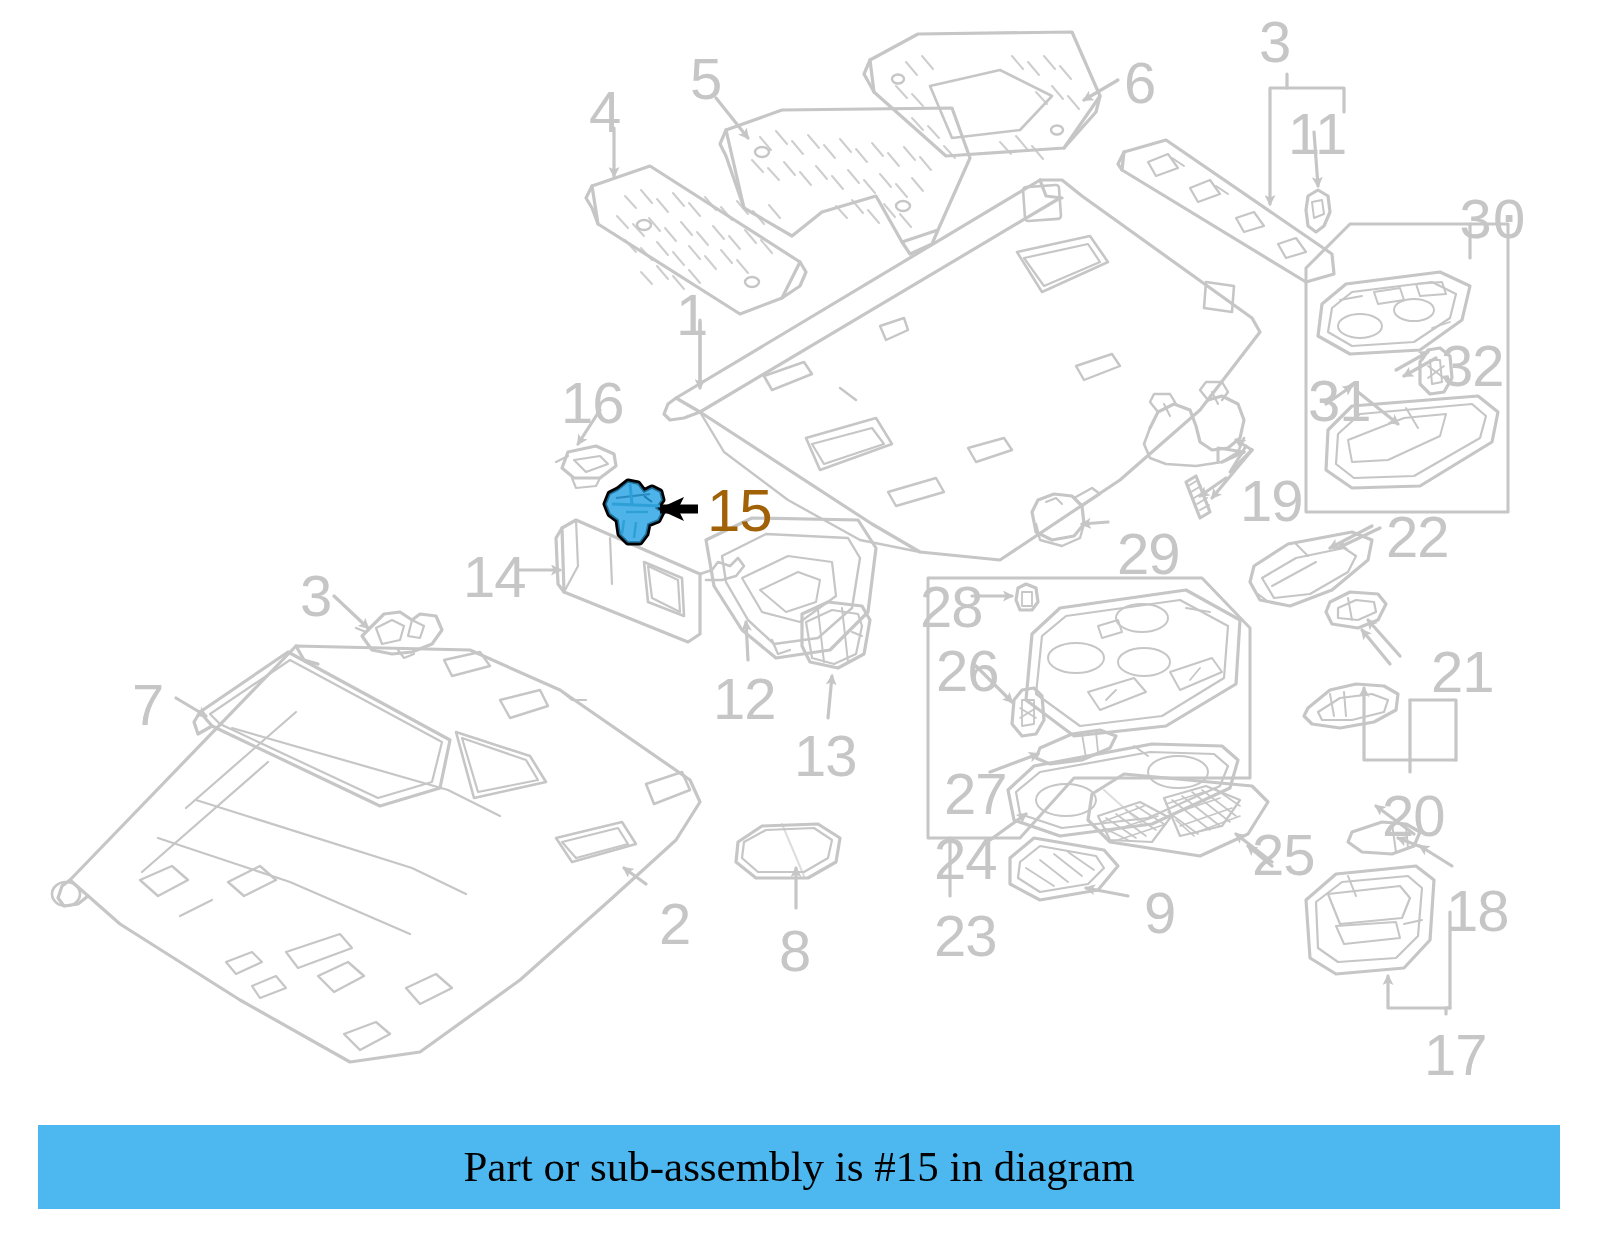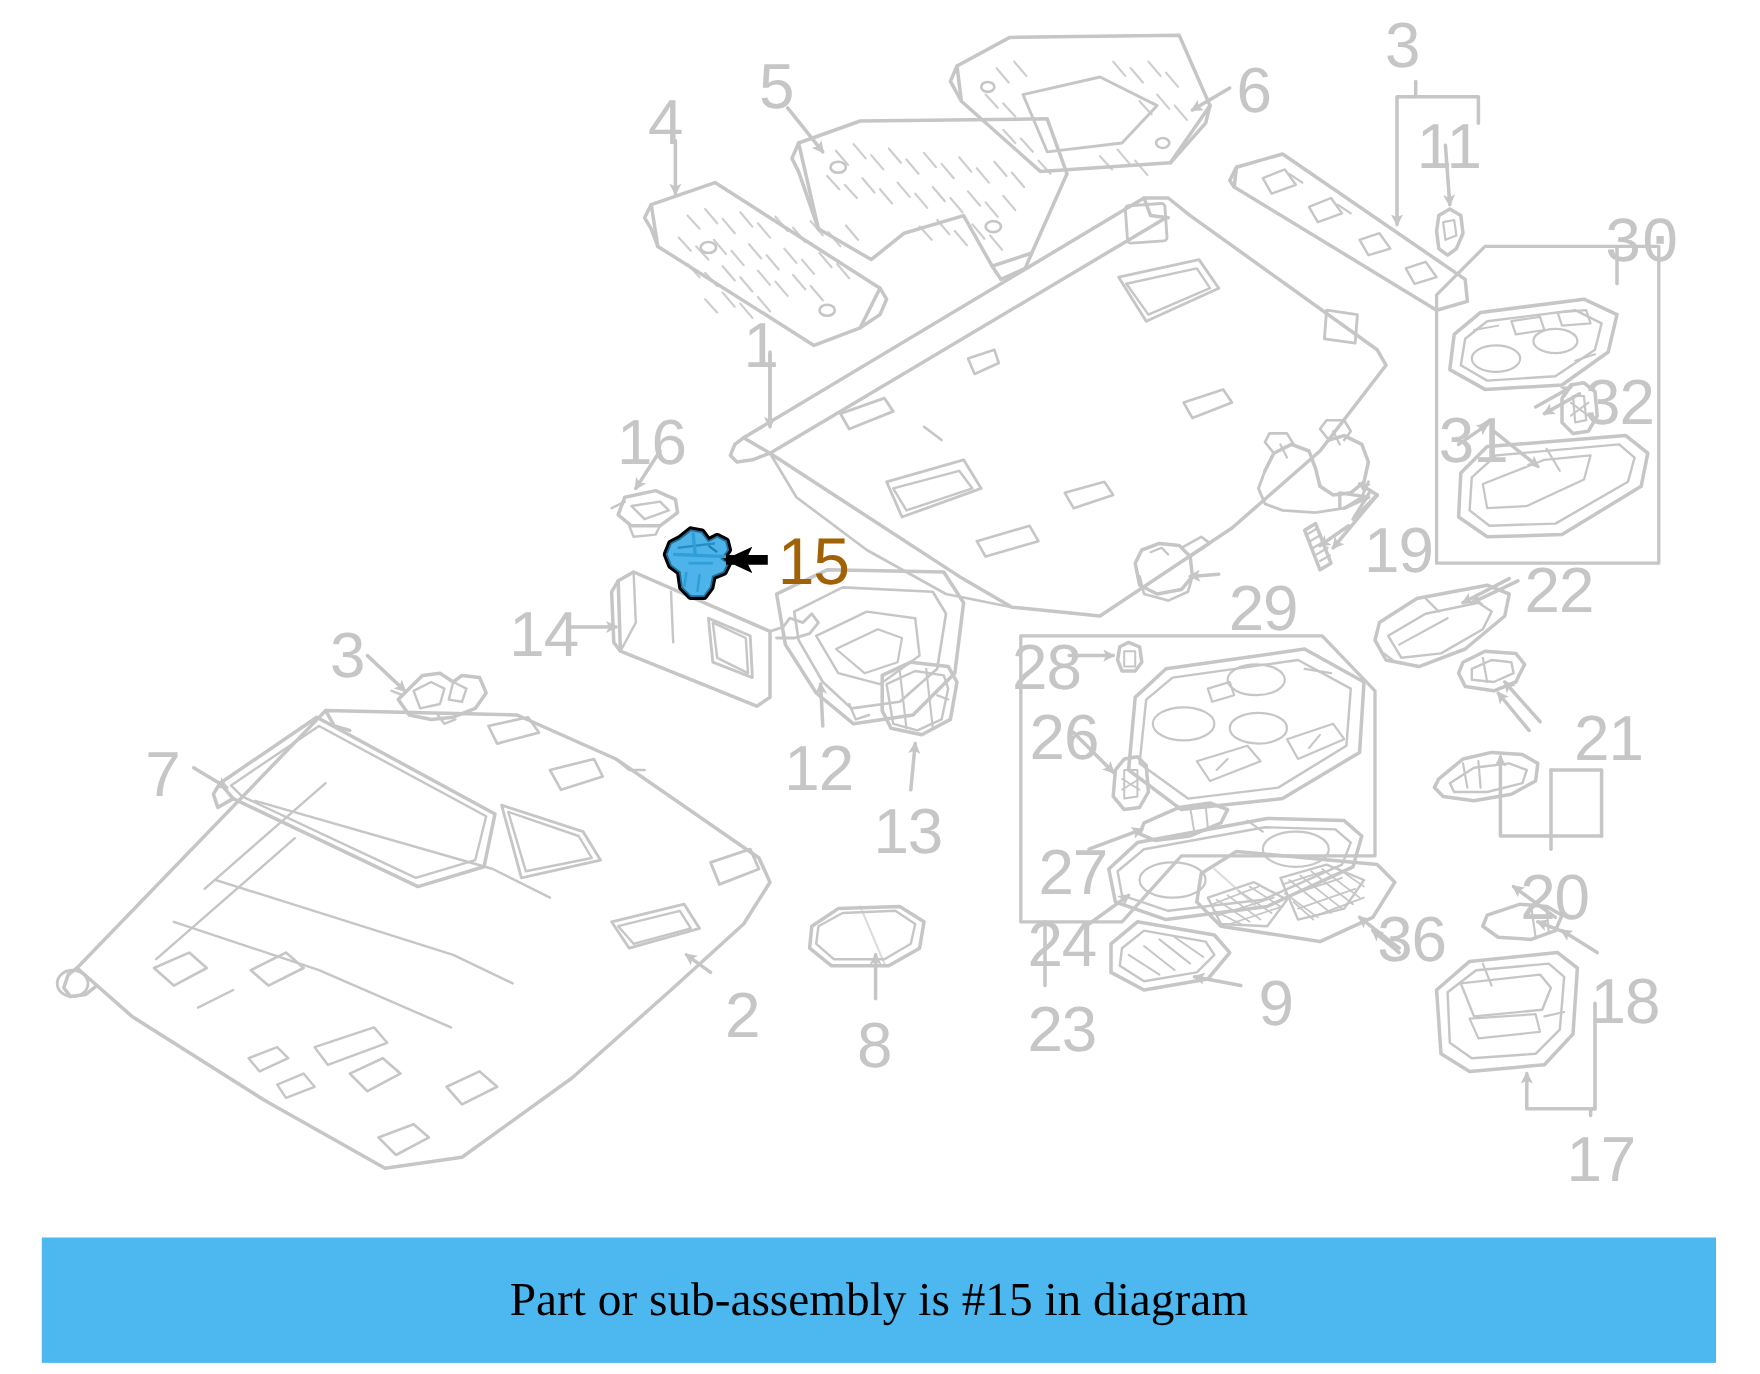--- a/index.html
+++ b/index.html
@@ -43,21 +43,21 @@
   .callout-label.highlighted {
     color: #a16207;
     font-size: 60px;
     font-weight: 400;
   }
   #notice-banner {
     position: absolute;
     left: 38px;
     top: 1125px;
     width: 1522px;
-    height: 114px;
+    height: 84px;
     background: #4db8f0;
     display: flex;
     flex-direction: column;
     align-items: center;
     justify-content: center;
     box-sizing: border-box;
   }
   #notice-banner .banner-line {
     color: #000000;
     font-family: "Liberation Serif", serif;
@@ -648,21 +648,21 @@
   <div class="callout-label highlighted" style="left:707px; top:481px;">15</div>
   <div class="callout-label" style="left:561px; top:374px;">16</div>
   <div class="callout-label" style="left:1424px; top:1026px;">17</div>
   <div class="callout-label" style="left:1446px; top:882px;">18</div>
   <div class="callout-label" style="left:1240px; top:472px;text-align:center;">19</div>
   <div class="callout-label" style="left:1382px; top:787px;">20</div>
   <div class="callout-label" style="left:1411px; top:643px;margin-left:20px;">21</div>
   <div class="callout-label" style="left:1386px; top:508px;">22</div>
   <div class="callout-label" style="left:934px; top:907px;">23</div>
   <div class="callout-label" style="left:934px; top:830px;">24</div>
-  <div class="callout-label" style="left:1252px; top:826px;">36</div>
+  <div class="callout-label" style="left:1252px; top:826px;">25</div>
   <div class="callout-label" style="left:936px; top:642px;">26</div>
   <div class="callout-label" style="left:944px; top:765px;">27</div>
   <div class="callout-label" style="left:920px; top:578px;">28</div>
   <div class="callout-label" style="left:1117px; top:511px;margin-top:14px;">29</div>
   <div class="callout-label" style="left:1458px; top:194px;font-family:Liberation Mono, monospace;">30</div>
   <div class="callout-label" style="left:1308px; top:372px;">31</div>
   <div class="callout-label" style="left:1441px; top:337px;">32</div>
 
 </div>
 

